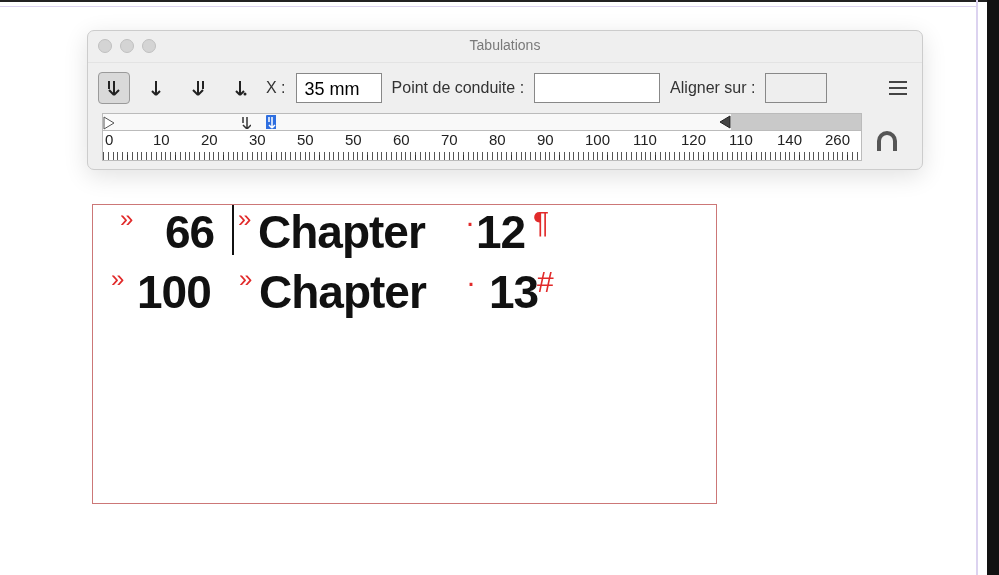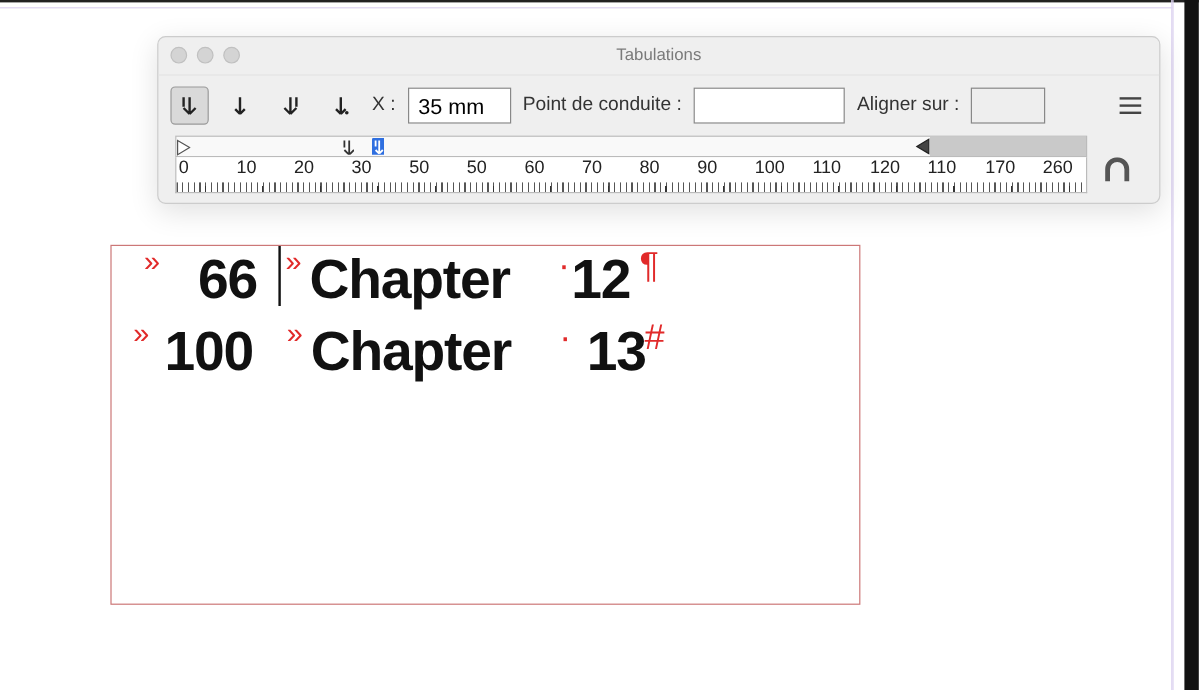--- a/index.html
+++ b/index.html
@@ -22,21 +22,20 @@
 
   
   .panel {
     position:absolute;
     left:87px; top:30px;
     width:836px; height:140px;
     background:#efefef;
     border:1px solid #ccc;
     border-radius:7px;
     box-shadow: 0 6px 24px rgba(0,0,0,0.12);
-    margin-left: 44px;
   }
   .titlebar {
     height:32px;
     position:relative;
     border-bottom:1px solid #e3e3e3;
   }
   .traffic {
     position:absolute; left:10px; top:8px;
     display:flex; gap:8px;
   }
@@ -245,21 +244,21 @@
         <span>50</span>
         <span>50</span>
         <span>60</span>
         <span>70</span>
         <span>80</span>
         <span>90</span>
         <span>100</span>
         <span>110</span>
         <span>120</span>
         <span>110</span>
-        <span>170</span>
+        <span>140</span>
         <span>260</span>
       </div>
       <div class="ticks"></div>
       <div class="ticks-mid"></div>
     </div>
     <div class="magnet">
       <svg width="24" height="22" viewBox="0 0 24 22">
         <path d="M4 20 L4 10 A8 8 0 0 1 20 10 L20 20" stroke="#555" stroke-width="4" fill="none" stroke-linecap="butt"></path>
       </svg>
     </div>

